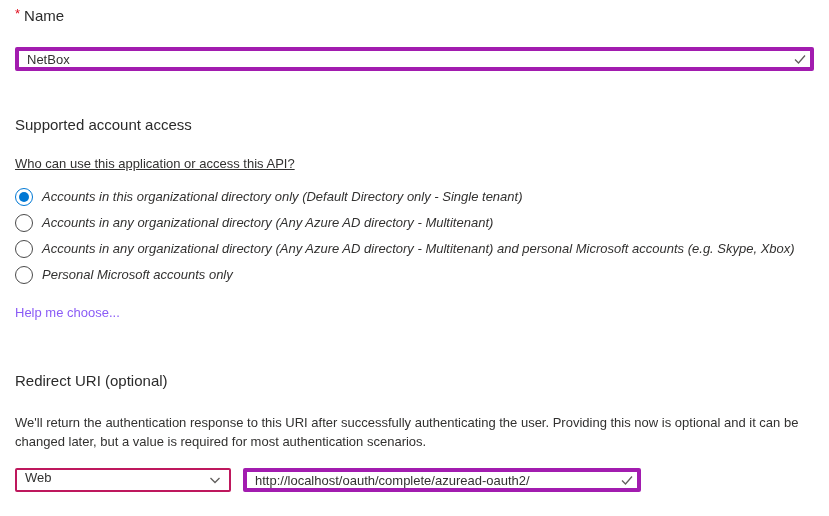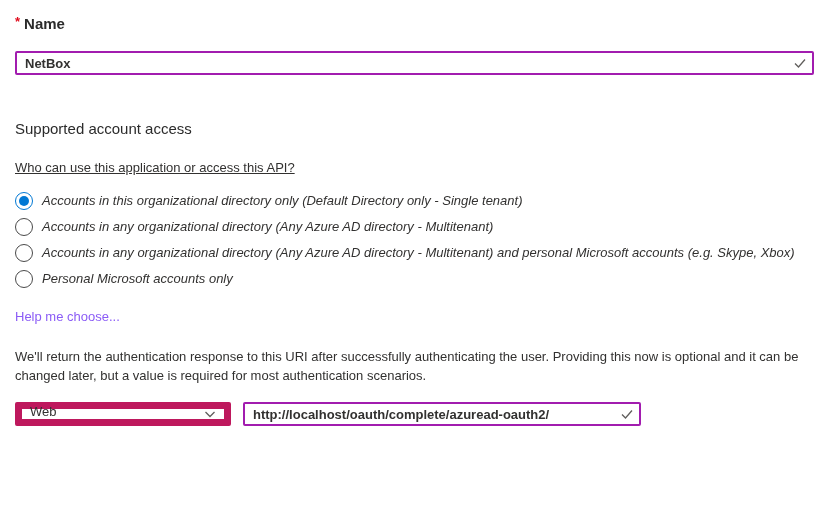--- a/index.html
+++ b/index.html
@@ -6,52 +6,50 @@
   html, body {
     width: 829px; height: 516px;
     background: #ffffff;
     font-family: "Liberation Sans", sans-serif;
     color: #323130;
     overflow: hidden;
   }
   .page { padding: 0 15px; width: 829px; }
 
   .field-label {
-    margin-top: 12px;
+    margin-top: 0;
     font-size: 15px;
-    line-height: 20px;
+    line-height: 28px;
     color: #2b2b2b;
-    font-weight: bold;
   }
   .required-marker {
     color: #e00b1c;
     font-size: 13px;
     vertical-align: 3px;
     margin-right: 4px;
   }
   .field-desc {
     margin-top: 13px;
     font-size: 13px;
     line-height: 16px;
     color: #323130;
   }
 
   .input-wrap { position: relative; margin-top: 17px; }
   .text-input {
     width: 100%;
     height: 24px;
-    border: 2px solid #a21caf;
+    border: 4px solid #a21caf;
     border-radius: 2px;
     padding: 0 28px 0 8px;
     font-family: "Liberation Sans", sans-serif;
     font-size: 13px;
     color: #323130;
     background: #ffffff;
     outline: none;
-    font-weight: bold;
   }
   .valid-check {
     position: absolute;
     right: 7px; top: 50%;
     transform: translateY(-50%);
     width: 14px; height: 14px;
     pointer-events: none;
   }
   .valid-check svg { display: block; }
 
@@ -124,25 +122,25 @@
   .uri-row {
     margin-top: 17px;
     display: flex;
     gap: 12px;
     align-items: center;
   }
   .platform-select {
     position: relative;
     width: 216px;
     height: 24px;
-    border: 7px solid #be185d;
+    border: 2px solid #be185d;
     border-radius: 2px;
     background: #fff;
     display: flex;
-    align-items: flex-end;
+    align-items: flex-start;
     padding: 0 12px 0 8px;
     font-size: 13px;
     color: #323130;
     cursor: pointer;
   }
   .chevron {
     position: absolute;
     right: 7px; top: 50%;
     transform: translateY(-50%);
     width: 14px; height: 14px;
@@ -187,20 +185,21 @@
     </div>
     <div class="radio-row">
       <span class="radio-circle"></span>
       <span class="radio-label">Personal Microsoft accounts only</span>
     </div>
   </div>
 
   <a class="help-link">Help me choose...</a>
 
   
+  <div class="redirect-title">Redirect URI (optional)</div>
   <div class="redirect-desc">We'll return the authentication response to this URI after successfully authenticating the user. Providing this now is optional and it can be changed later, but a value is required for most authentication scenarios.</div>
 
   <div class="uri-row">
     <div class="platform-select">
       <span>Web</span>
       <span class="chevron">
         <svg width="14" height="14" viewBox="0 0 14 14">
             <path d="M2.5 5 L7 9.5 L11.5 5" fill="none" stroke="#605e5c" stroke-width="1.3"></path>
           </svg>
       </span>

